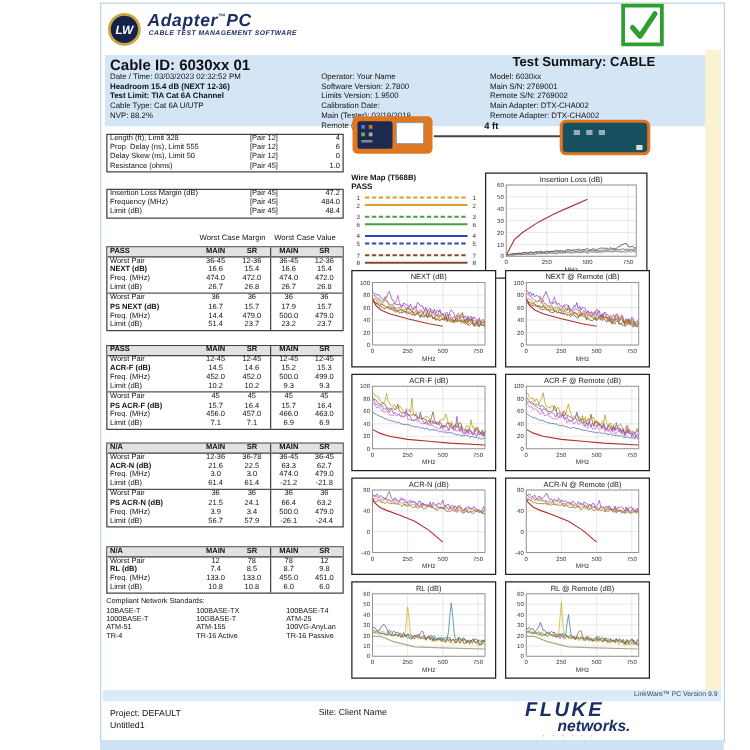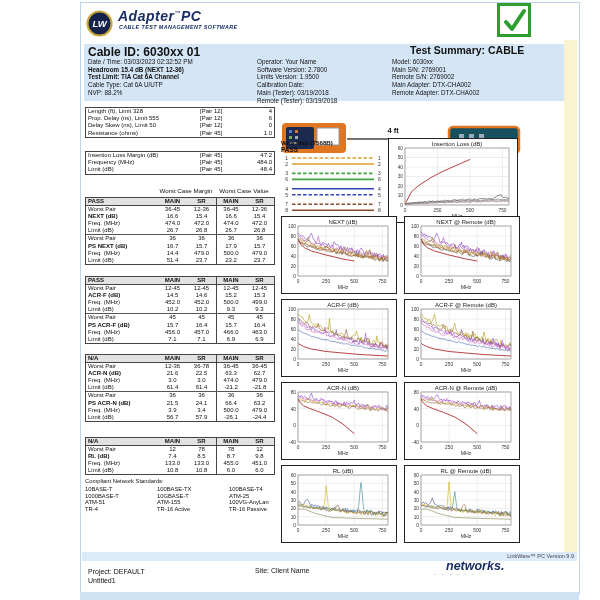--- a/index.html
+++ b/index.html
@@ -52,21 +52,21 @@
   .tc{text-align:center;}
   .tc.c0{width:72px;text-align:left;padding-left:2px;box-sizing:border-box;}
   .tc.c1,.tc.c2,.tc.c3,.tc.c4{width:29px;}
   .tc.c3{border-left:1px solid #444;box-sizing:border-box;}
   .trow.metric .c0{font-weight:bold;}
   
   .standards{left:85px;top:478px;width:230px;font-size:5.8px;line-height:6.8px;}
   .stdcols{display:flex;margin-top:1px;}
   .stdcol{width:72px;}
   
-  .devices{left:281px;top:120px;width:240px;height:35px;}
+  .devices{left:281px;top:90px;width:240px;height:35px;}
   .wiremap{left:281px;top:139px;width:106px;}
   .wm-title{font-size:6.2px;font-weight:bold;}
   .wm-pass{font-size:6.4px;font-weight:bold;}
   .chart{border:1.5px solid #222;background:#fff;box-sizing:border-box;}
   #chart-insertion-loss{left:388px;top:138px;width:130px;height:85px;}
   #chart-next{left:281px;top:216px;width:116px;height:78px;}
   #chart-next-remote{left:404px;top:216px;width:116px;height:78px;}
   #chart-acr-f{left:281px;top:299px;width:116px;height:78px;}
   #chart-acr-f-remote{left:404px;top:299px;width:116px;height:78px;}
   #chart-acr-n{left:281px;top:382px;width:116px;height:78px;}
@@ -758,16 +758,17 @@
       <text x="61" y="71.5" text-anchor="middle" font-size="5.2" fill="#333">MHz</text>
     </svg></div>
 
 <div class="abs version-band"><span>LinkWare™ PC Version 9.9</span></div>
 <div class="abs proj">
   <div>Project: DEFAULT</div>
   <div>Untitled1</div>
 </div>
 <div class="abs site">Site: Client Name</div>
 <div class="abs fluke">
+  <div class="f1">FLUKE</div>
   <div class="f2">networks.</div>
   <div class="dots">· ·  · · · ·</div>
 </div>
 <div class="abs bottom-band"></div>
 
 </body></html>

